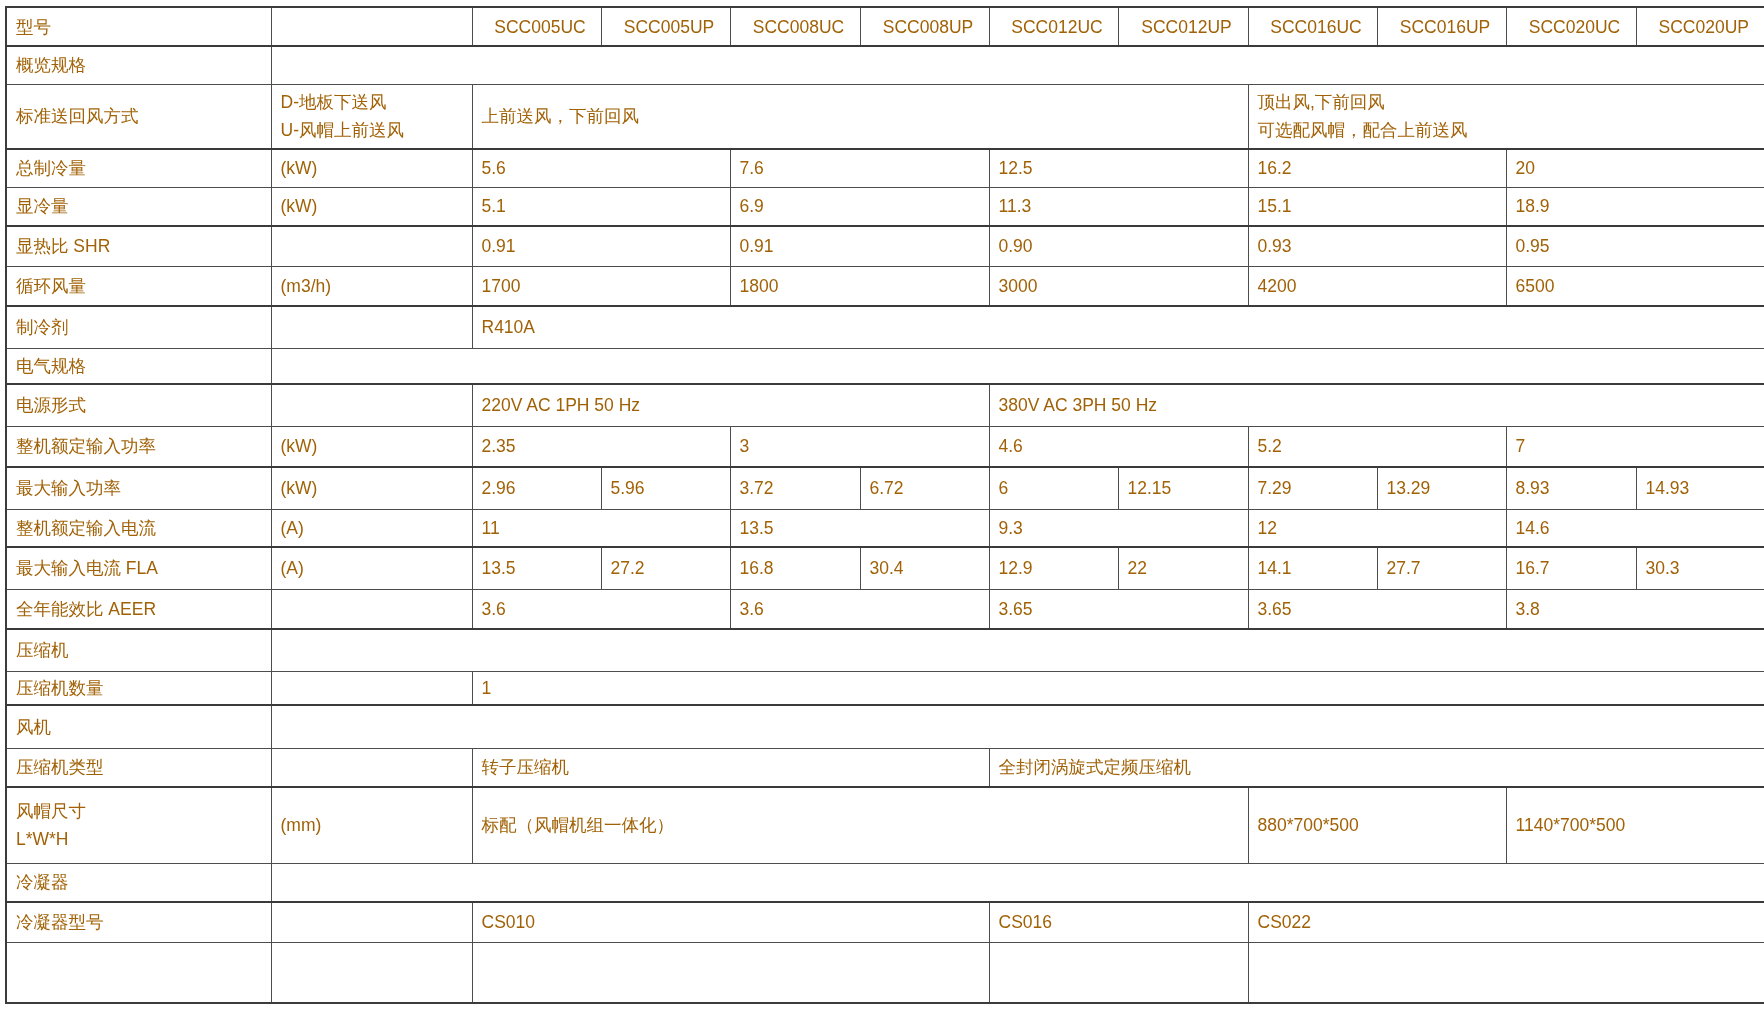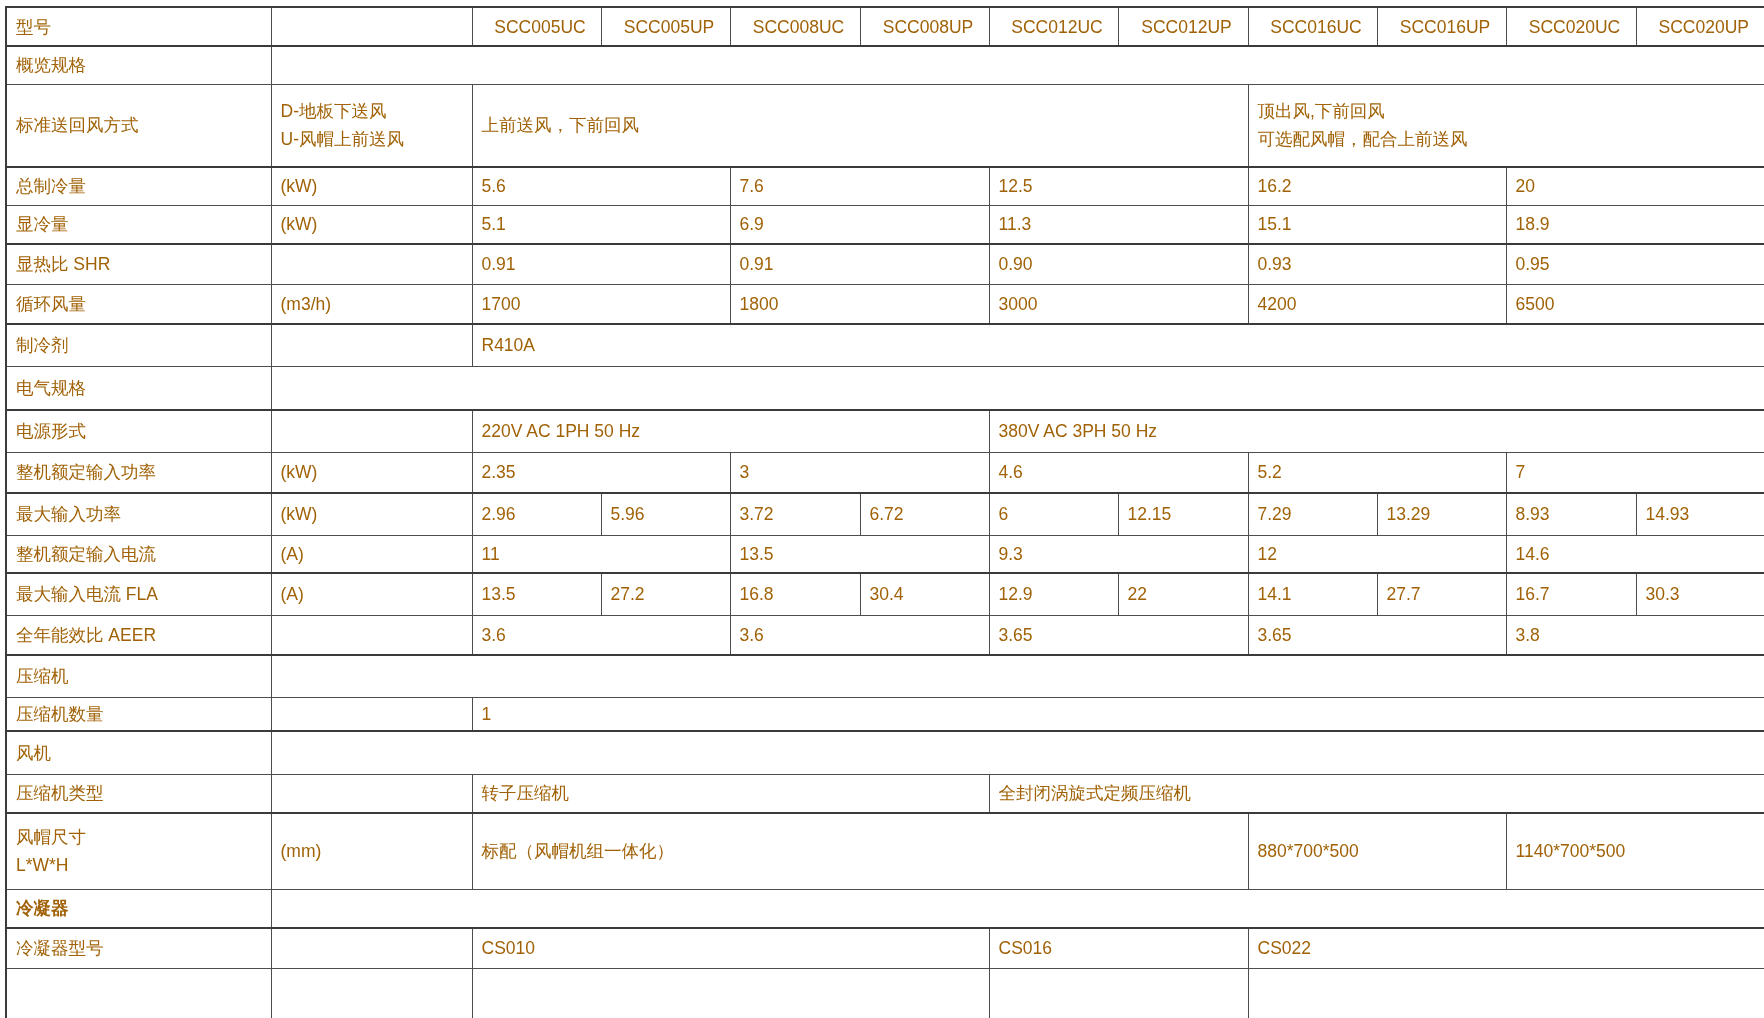--- a/index.html
+++ b/index.html
@@ -76,21 +76,21 @@
           <td class="model-h">SCC012UP</td>
           <td class="model-h">SCC016UC</td>
           <td class="model-h">SCC016UP</td>
           <td class="model-h">SCC020UC</td>
           <td class="model-h">SCC020UP</td>
         </tr>
         <tr style="height: 38px;">
           <td>概览规格</td>
           <td colspan="11"></td>
         </tr>
-        <tr style="height: 83px;">
+        <tr style="height: 65px;">
           <td>标准送回风方式</td>
           <td>D-地板下送风
 U-风帽上前送风</td>
           <td colspan="6">上前送风，下前回风</td>
           <td colspan="4">顶出风,下前回风
 可选配风帽，配合上前送风</td>
         </tr>
         <tr style="height: 38px;">
           <td>总制冷量</td>
           <td>(kW)</td>
@@ -125,21 +125,21 @@
           <td colspan="2">1800</td>
           <td colspan="2">3000</td>
           <td colspan="2">4200</td>
           <td colspan="2">6500</td>
         </tr>
         <tr style="height: 42px;">
           <td>制冷剂</td>
           <td></td>
           <td colspan="10">R410A</td>
         </tr>
-        <tr style="height: 44px;">
+        <tr style="height: 36px;">
           <td>电气规格</td>
           <td colspan="11"></td>
         </tr>
         <tr style="height: 42px;">
           <td>电源形式</td>
           <td></td>
           <td colspan="4">220V AC 1PH 50 Hz</td>
           <td colspan="6">380V AC 3PH 50 Hz</td>
         </tr>
         <tr style="height: 41px;">
@@ -217,21 +217,21 @@
           <td colspan="6">全封闭涡旋式定频压缩机</td>
         </tr>
         <tr style="height: 77px;">
           <td>风帽尺寸
 L*W*H</td>
           <td>(mm)</td>
           <td colspan="6">标配（风帽机组一体化）</td>
           <td colspan="2">880*700*500</td>
           <td colspan="2">1140*700*500</td>
         </tr>
-        <tr style="height: 38px; font-weight: bold;">
+        <tr style="height: 38px;">
           <td>冷凝器</td>
           <td colspan="11"></td>
         </tr>
         <tr style="height: 41px;">
           <td>冷凝器型号</td>
           <td></td>
           <td colspan="4">CS010</td>
           <td colspan="2">CS016</td>
           <td colspan="4">CS022</td>
         </tr>

